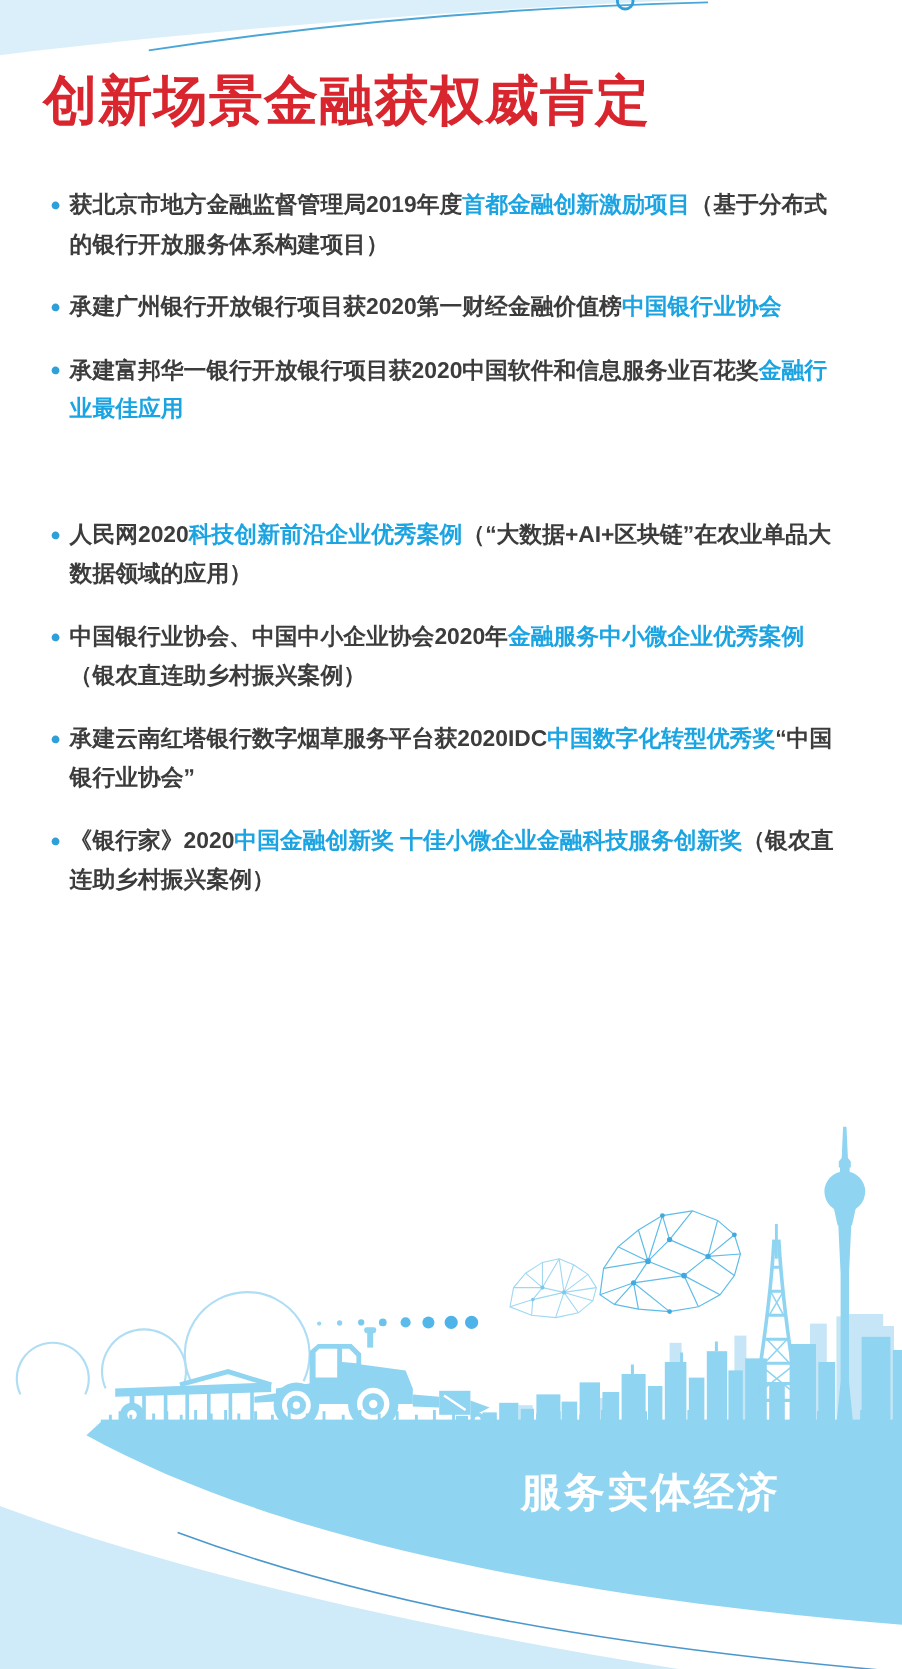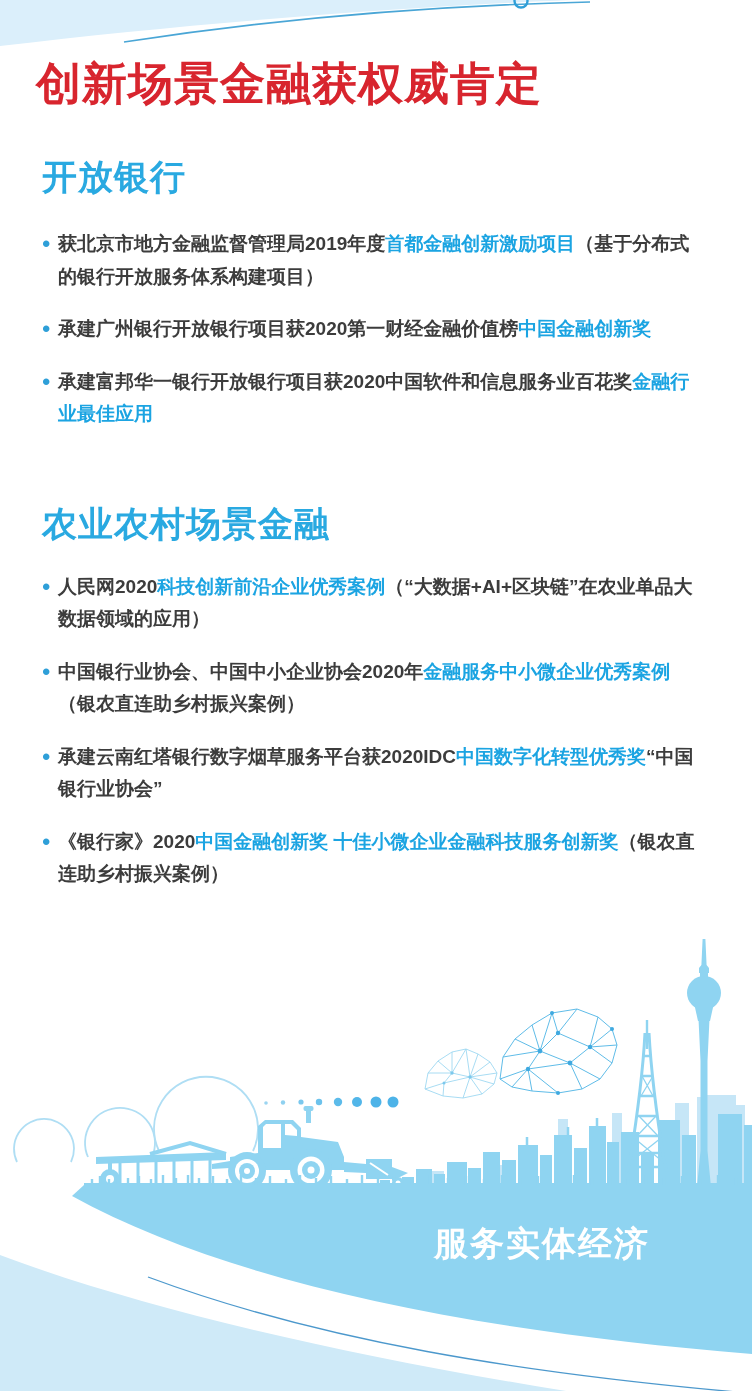--- a/index.html
+++ b/index.html
@@ -51,45 +51,43 @@
     <path d="M0,0 L572,0 C420,6 200,22 0,46 Z" fill="#dbeffb"></path>
     <path d="M124,42 C300,15 460,5 590,2" fill="none" stroke="#4aa6d6" stroke-width="1.6"></path>
     <circle cx="521" cy="1" r="6.5" fill="none" stroke="#2f9fd8" stroke-width="2.4"></circle>
   </svg>
 
   <h1 class="title">创新场景金融获权威肯定</h1>
 
   <div class="content">
 
     <section class="sec sec-open">
-      <h2 class="sec-header">开放银行</h2>
       <ul class="list">
         <li class="item">
           <span class="dot">•</span>
           <p class="txt">
             <span class="seg-n">获北京市地方金融监督管理局2019年度</span><span class="seg-h">首都金融创新激励项目</span><span class="seg-n">（基于分布式的银行开放服务体系构建项目）</span>
           </p>
         </li>
         <li class="item">
           <span class="dot">•</span>
           <p class="txt">
-            <span class="seg-n">承建广州银行开放银行项目获2020第一财经金融价值榜</span><span class="seg-h">中国金融创新奖</span>
+            <span class="seg-n">承建广州银行开放银行项目获2020第一财经金融价值榜</span><span class="seg-h">中国银行业协会</span>
           </p>
         </li>
         <li class="item">
           <span class="dot">•</span>
           <p class="txt">
             <span class="seg-n">承建富邦华一银行开放银行项目获2020中国软件和信息服务业百花奖</span><span class="seg-h">金融行业最佳应用</span>
           </p>
         </li>
       </ul>
     </section>
 
     <section class="sec sec-agri">
-      <h2 class="sec-header">农业农村场景金融</h2>
       <ul class="list">
         <li class="item">
           <span class="dot">•</span>
           <p class="txt">
             <span class="seg-n">人民网2020</span><span class="seg-h">科技创新前沿企业优秀案例</span><span class="seg-n">（“大数据+AI+区块链”在农业单品大数据领域的应用）</span>
           </p>
         </li>
         <li class="item">
           <span class="dot">•</span>
           <p class="txt">

